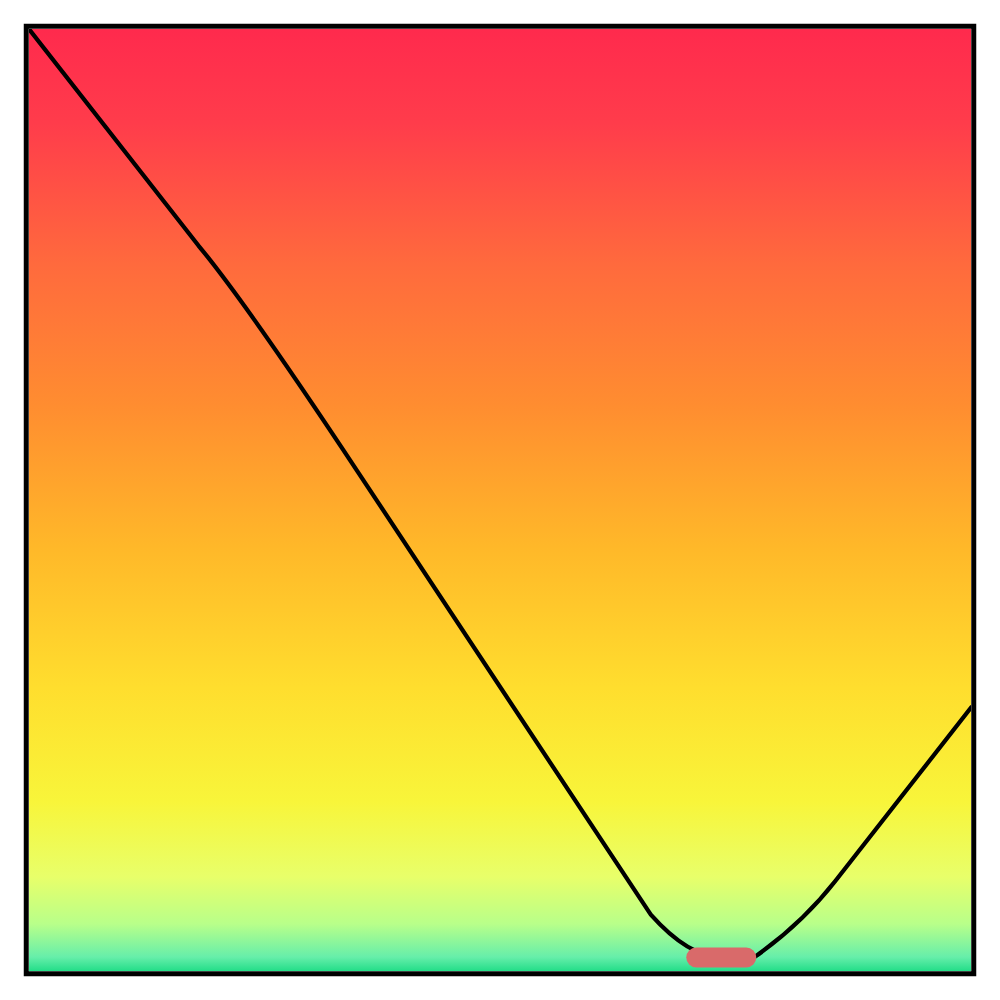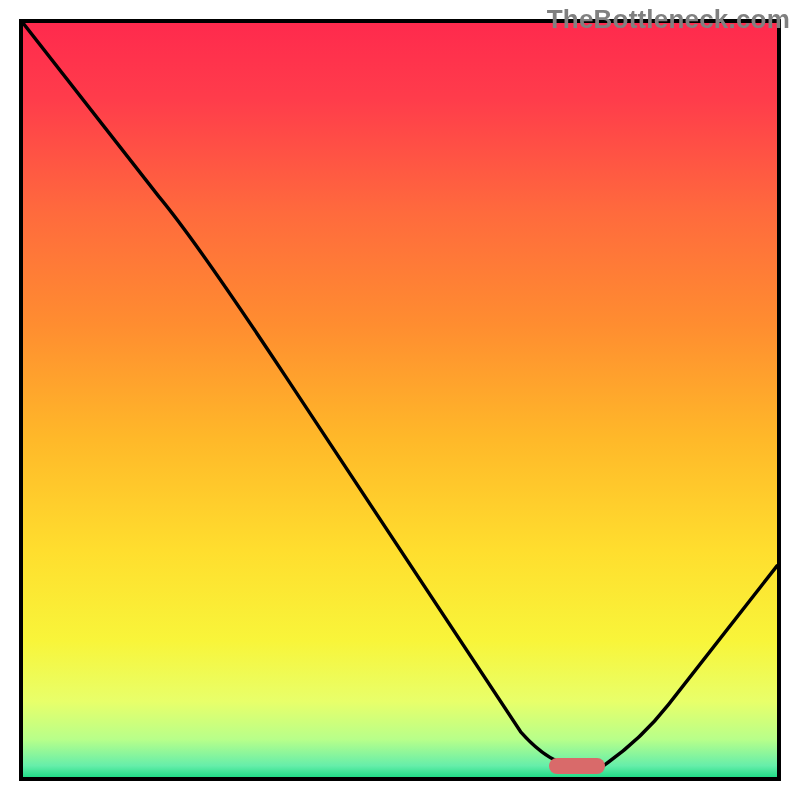--- a/index.html
+++ b/index.html
@@ -48,21 +48,20 @@
   }
   svg.curve {
     position: absolute;
     inset: 0;
   }
 </style>
 </head>
 <body>
 
 <div class="stage">
-  <div class="watermark">TheBottleneck.com</div>
 
   <div class="plot-box">
     <svg class="gradient" viewBox="0 0 100 100" preserveAspectRatio="none">
       <defs>
         <linearGradient id="bg-grad" x1="0" y1="0" x2="0" y2="1">
             <stop offset="0%" stop-color="#ff2a4d"></stop>
             <stop offset="10%" stop-color="#ff3c4b"></stop>
             <stop offset="25%" stop-color="#ff6a3d"></stop>
             <stop offset="40%" stop-color="#ff8d30"></stop>
             <stop offset="55.00000000000001%" stop-color="#ffb829"></stop>

